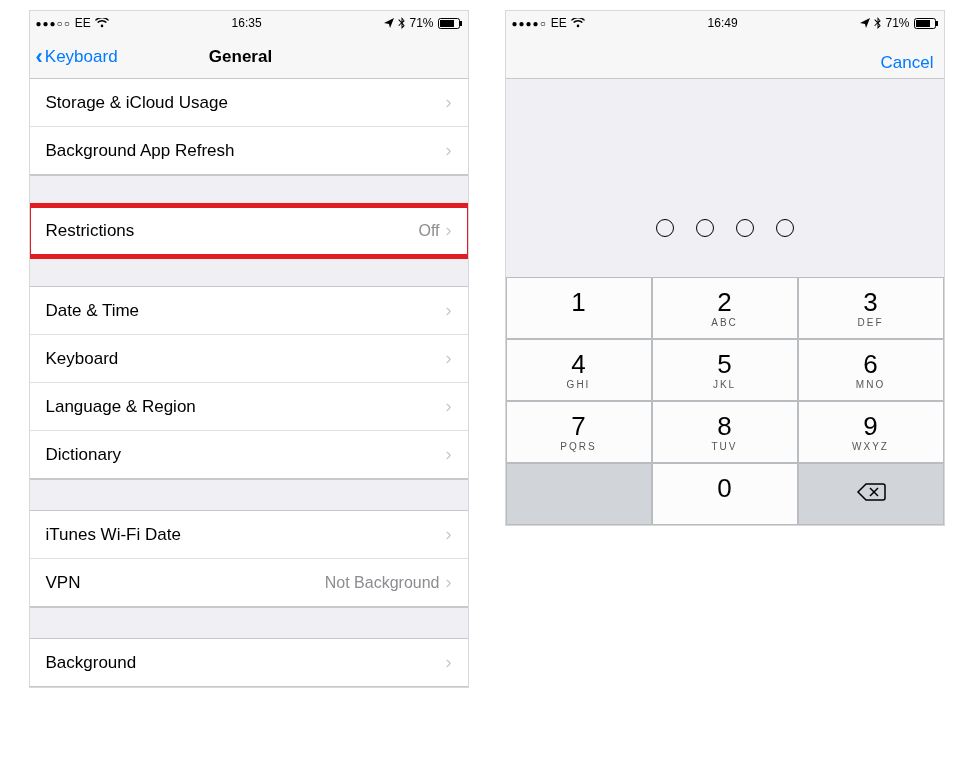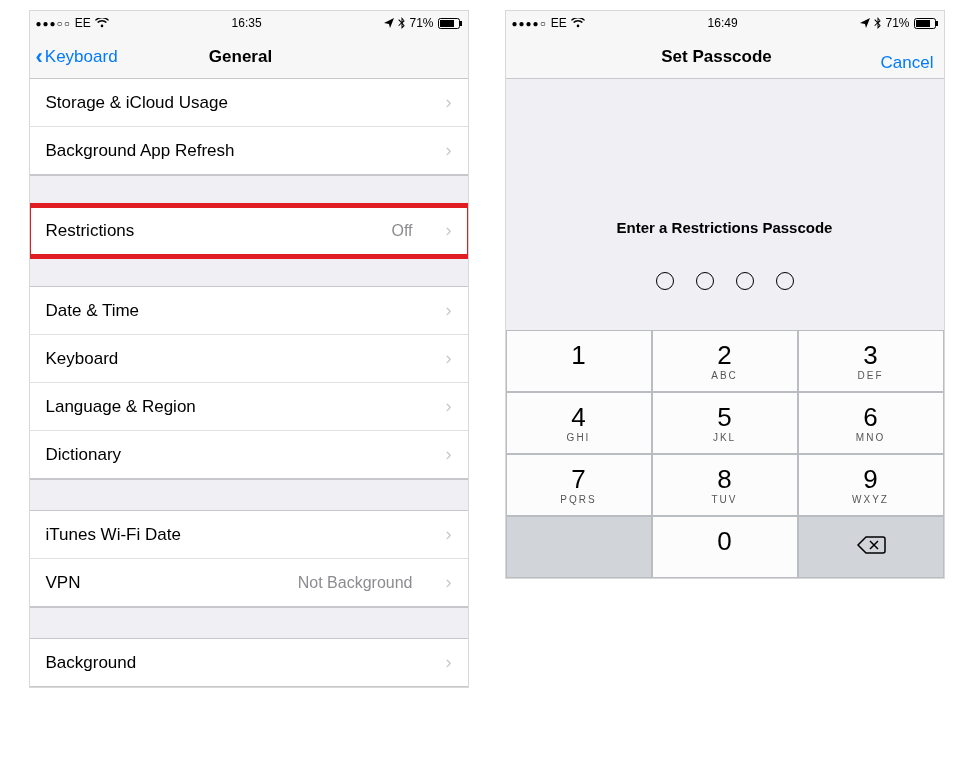--- a/index.html
+++ b/index.html
@@ -9,21 +9,21 @@
   .statusbar { height: 24px; background:#f7f7f7; display:flex; align-items:center; justify-content:space-between; font-size:12px; padding:0 6px; color:#000; }
   .status-left, .status-right { display:flex; align-items:center; gap:4px; }
   .dots { letter-spacing:1px; font-size:10px; }
   .navbar { height: 44px; background:#f7f7f7; border-bottom:1px solid #c8c7cc; display:flex; align-items:center; position:relative; }
   .nav-back { display:flex; align-items:center; color:#007aff; font-size:17px; padding-left:6px; gap:2px; }
   .nav-back .chev { font-size:22px; font-weight:600; line-height:1; }
   .nav-title { position:absolute; left:0; right:16px; text-align:center; font-size:17px; font-weight:600; color:#000; pointer-events:none;}
   .nav-right { position:absolute; right:10px; color:#007aff; font-size:17px;margin-top:12px; }
   .list { background:#7f1d1d; }
   .row { display:flex; align-items:center; justify-content:space-between; height:48px; padding:0 16px; border-bottom:1px solid #e0e0e0; background:#fff; }
-  .row:last-child { border-bottom:1px solid #c8c7cc;gap:27px; }
+  .row:last-child { border-bottom:1px solid #c8c7cc; }
   .row .label { font-size:17px; color:#000; }
   .row .value { font-size:16px; color:#8c8c91; margin-left:auto; padding-right:6px; }
   .row .chev { color:#c7c7cc; font-size:18px; }
   .group-gap { height:32px; background:#efeff4; border-top:1px solid #c8c7cc; border-bottom:1px solid #c8c7cc; }
   .highlight { outline:5px solid #e11d24; outline-offset:-1px; position:relative; z-index:3; }
 
   
   .pass-area { background:#efeff4; text-align:center; padding-top:140px; padding-bottom:40px; }
   .pass-prompt { font-size:15px; font-weight:600; color:#000; margin-bottom:36px;}
   .dotsrow { display:flex; justify-content:center; gap:22px; }
@@ -175,26 +175,24 @@
             <svg width="24" height="11" viewBox="0 0 24 11">
               <rect x="0.5" y="0.5" width="21" height="10" rx="2" fill="none" stroke="#000"></rect>
               <rect x="2" y="2" width="14" height="7" fill="#000"></rect>
               <rect x="22" y="3" width="2" height="5" fill="#000"></rect>
             </svg>
           </span>
       </div>
     </div>
 
     <div class="navbar">
-      <div class="nav-title">Set Passcode</div>
       <div class="nav-right">Cancel</div>
     </div>
 
     <div class="pass-area">
-      <div class="pass-prompt">Enter a Restrictions Passcode</div>
       <div class="dotsrow">
         <div class="pdot"></div>
         <div class="pdot"></div>
         <div class="pdot"></div>
         <div class="pdot"></div>
       </div>
     </div>
 
     <div class="keypad">
       <div class="key">

